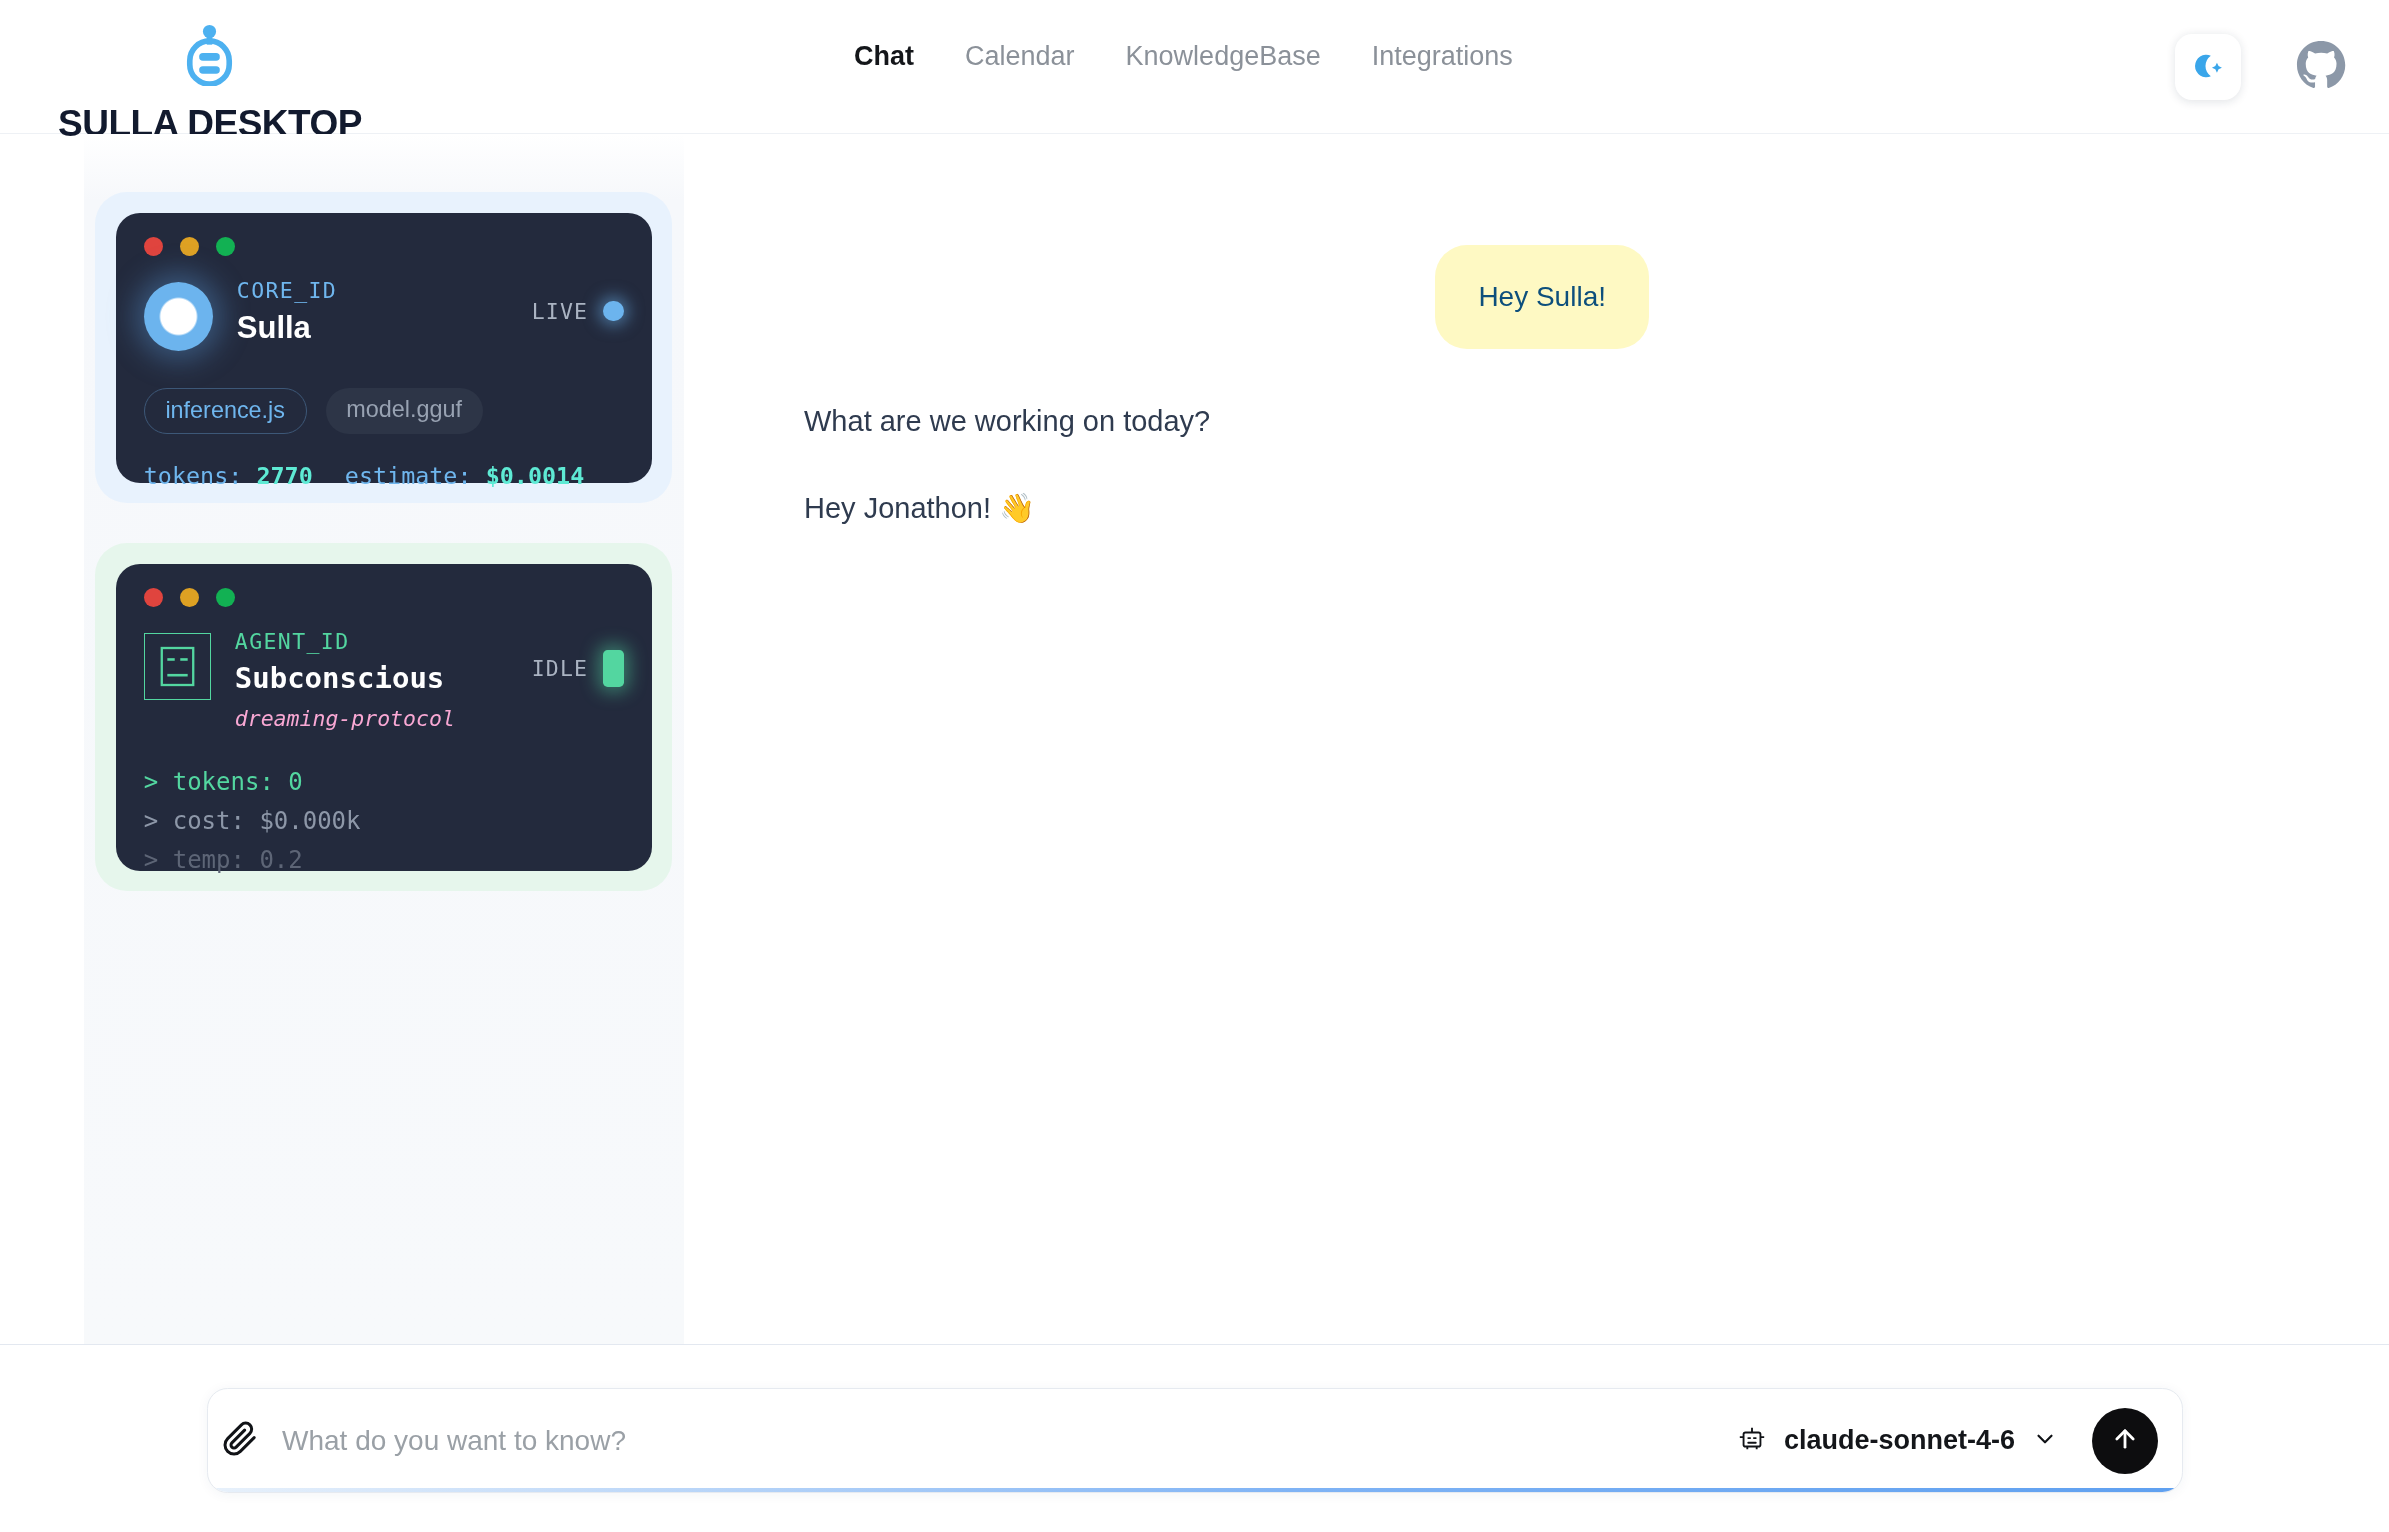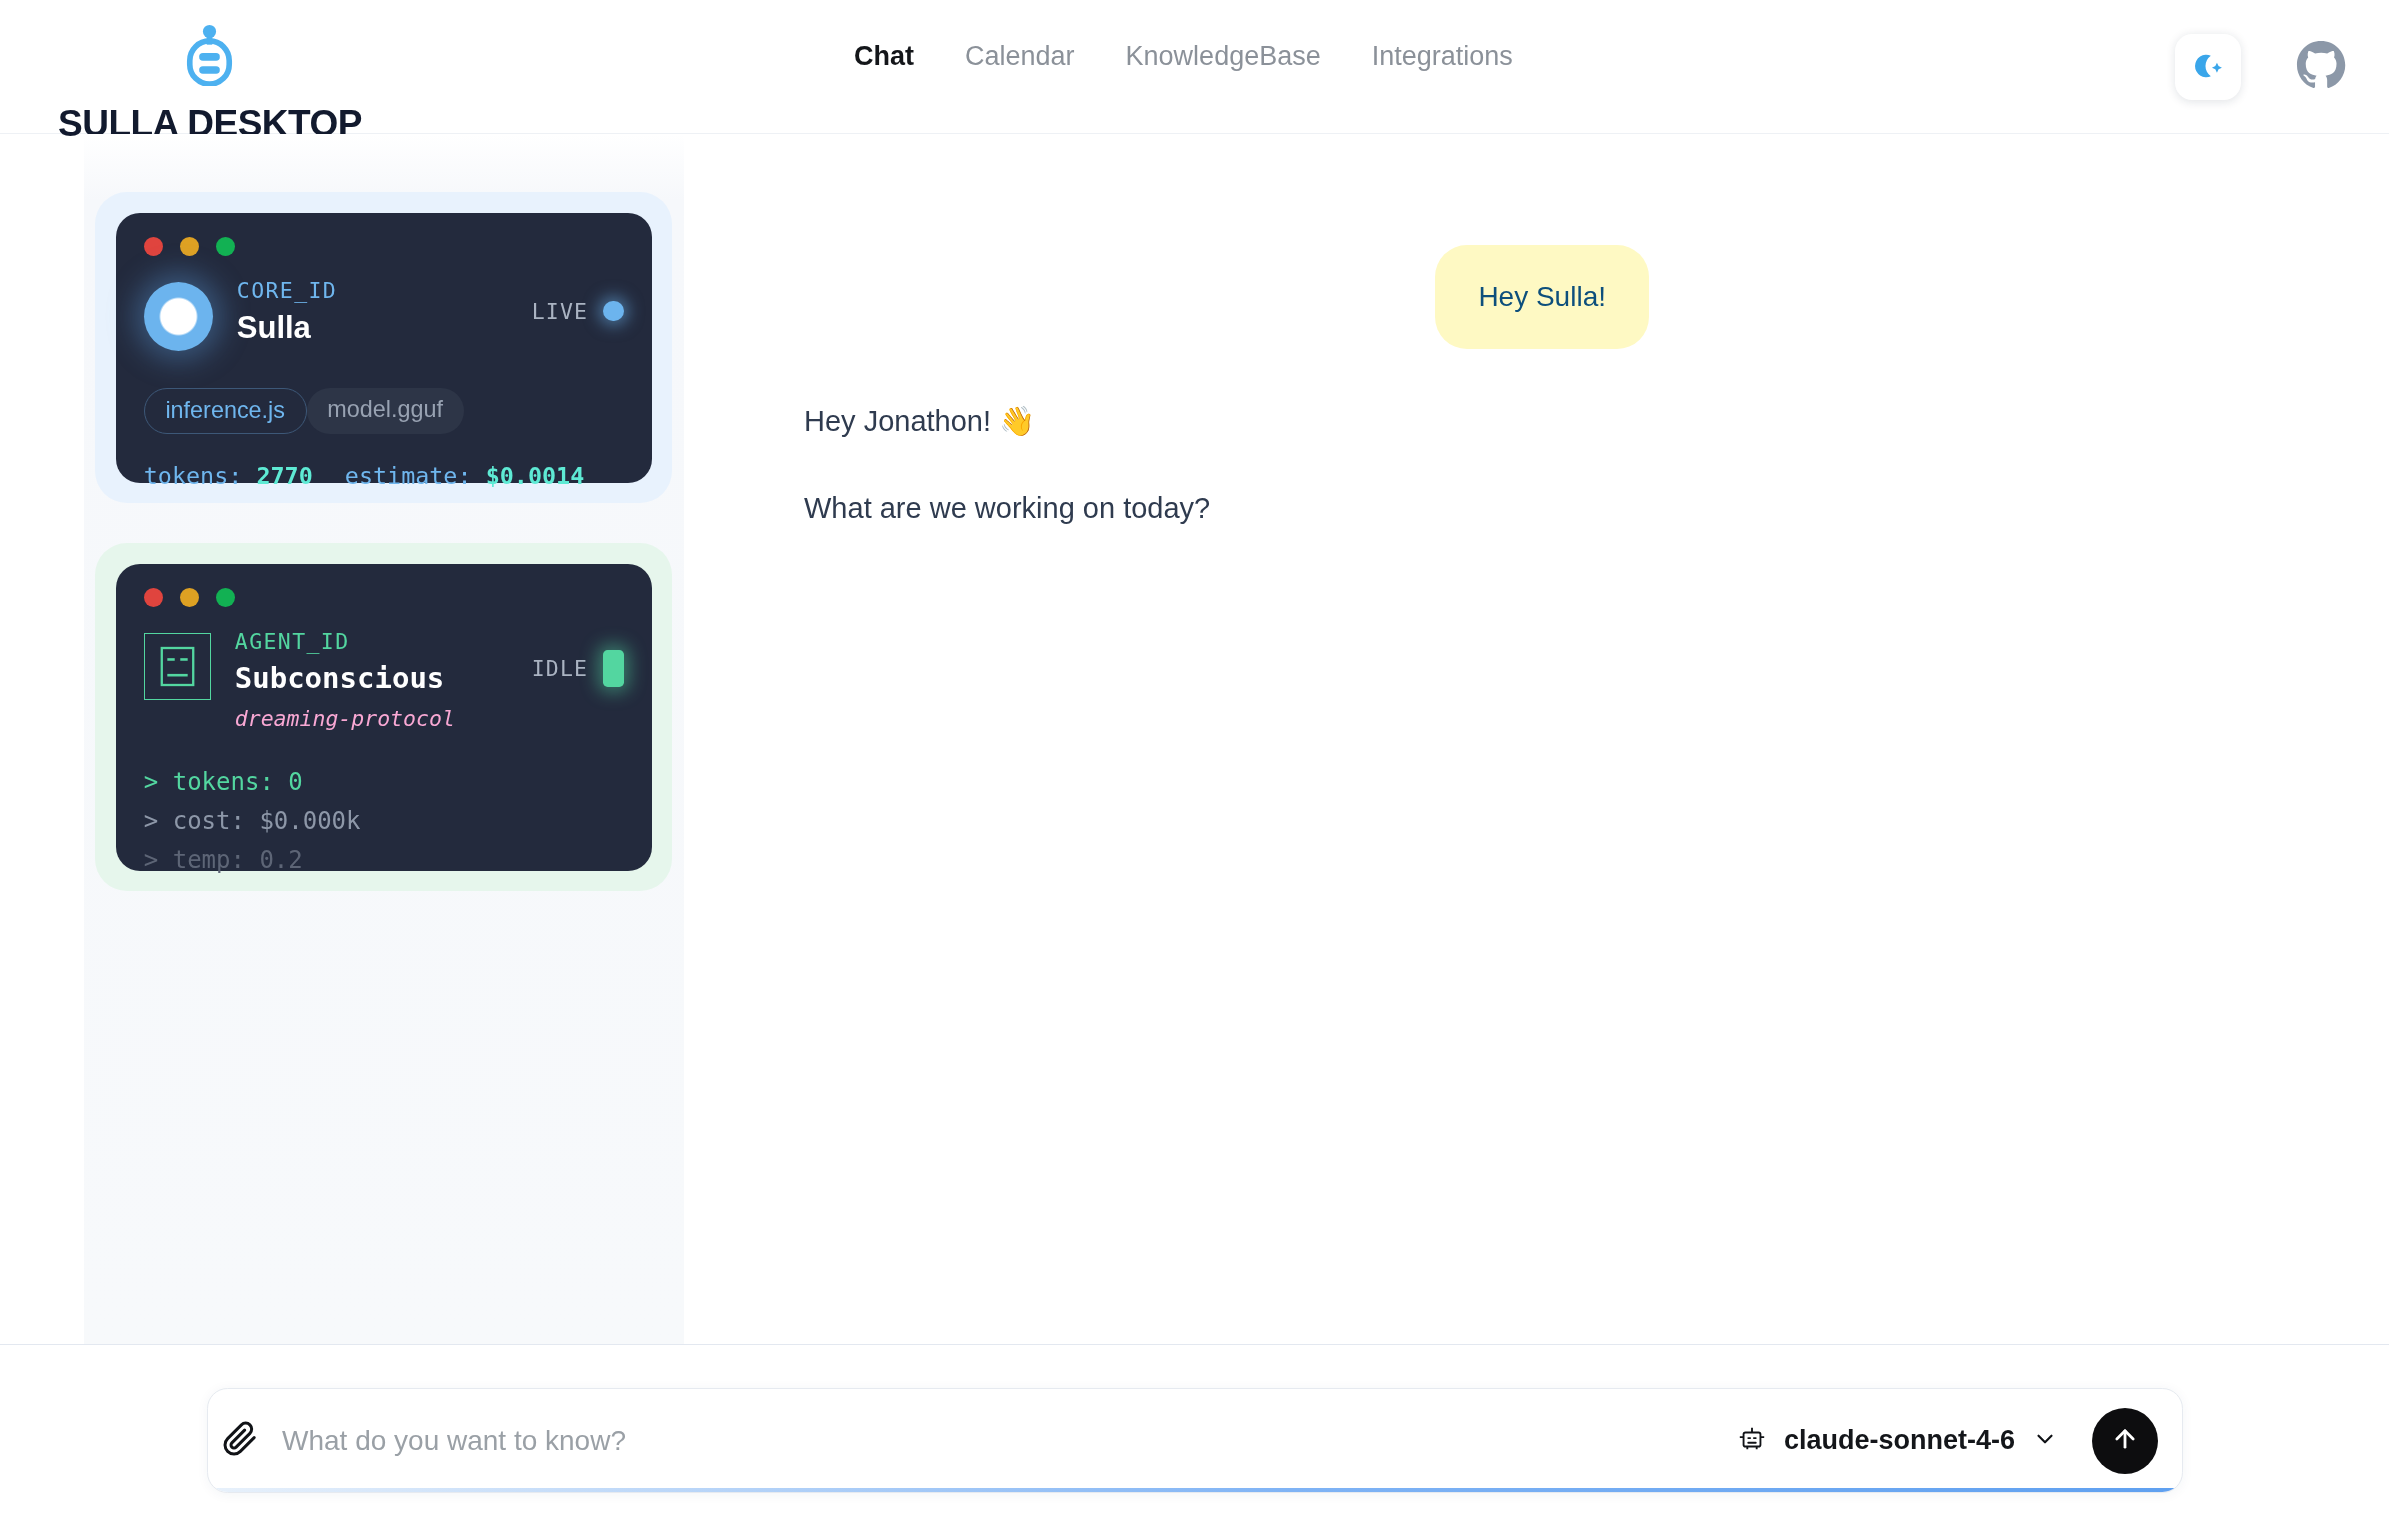--- a/index.html
+++ b/index.html
@@ -104,21 +104,21 @@
   }
   .status-pill-round{
     width:20.6px; height:20.6px; border-radius:50%; background:#6cb4ee;
     box-shadow:0 0 15px 4.7px rgba(108,180,238,.5);
   }
   .status-pill-sq{
     width:20.6px; height:37px; border-radius:4.7px; background:#53d6a0;
     box-shadow:0 0 17px 5.6px rgba(83,214,160,.45);
   }
 
-  .chips{ display:flex; margin-top:37px; }
+  .chips{ display:flex; gap:19px; margin-top:37px; }
   .chip{
     font-size:23.4px; padding:8.4px 20.6px; border-radius:936px; white-space:nowrap;
   }
   .chip.outline{ color:#6fb6ee; border:0.9px solid #3d5878; background:transparent; }
   .chip.solid{ color:#98a2b2; background:#2d3547; }
 
   .metrics{
     margin-top:28px; font-family:"DejaVu Sans Mono", monospace; font-size:23.4px;
     display:flex; gap:32px;
   }
@@ -300,22 +300,22 @@
     </div>
   </aside>
 
   <section class="chatpane">
 
     <div class="msg-user-wrap">
       <div class="bubble-user">Hey Sulla!</div>
     </div>
 
     <div class="msg-ai">
+      <p>What are we working on today?</p>
       <p>Hey Jonathon! 👋</p>
-      <p>What are we working on today?</p>
     </div>
 
   </section>
 </div>
 
 <div class="composer-zone">
   <div class="composer">
 
     <span class="clip-icon">
       <svg width="36" height="36" viewBox="0 0 24 24" fill="none" stroke="#111317" stroke-width="2" stroke-linecap="round" stroke-linejoin="round">

